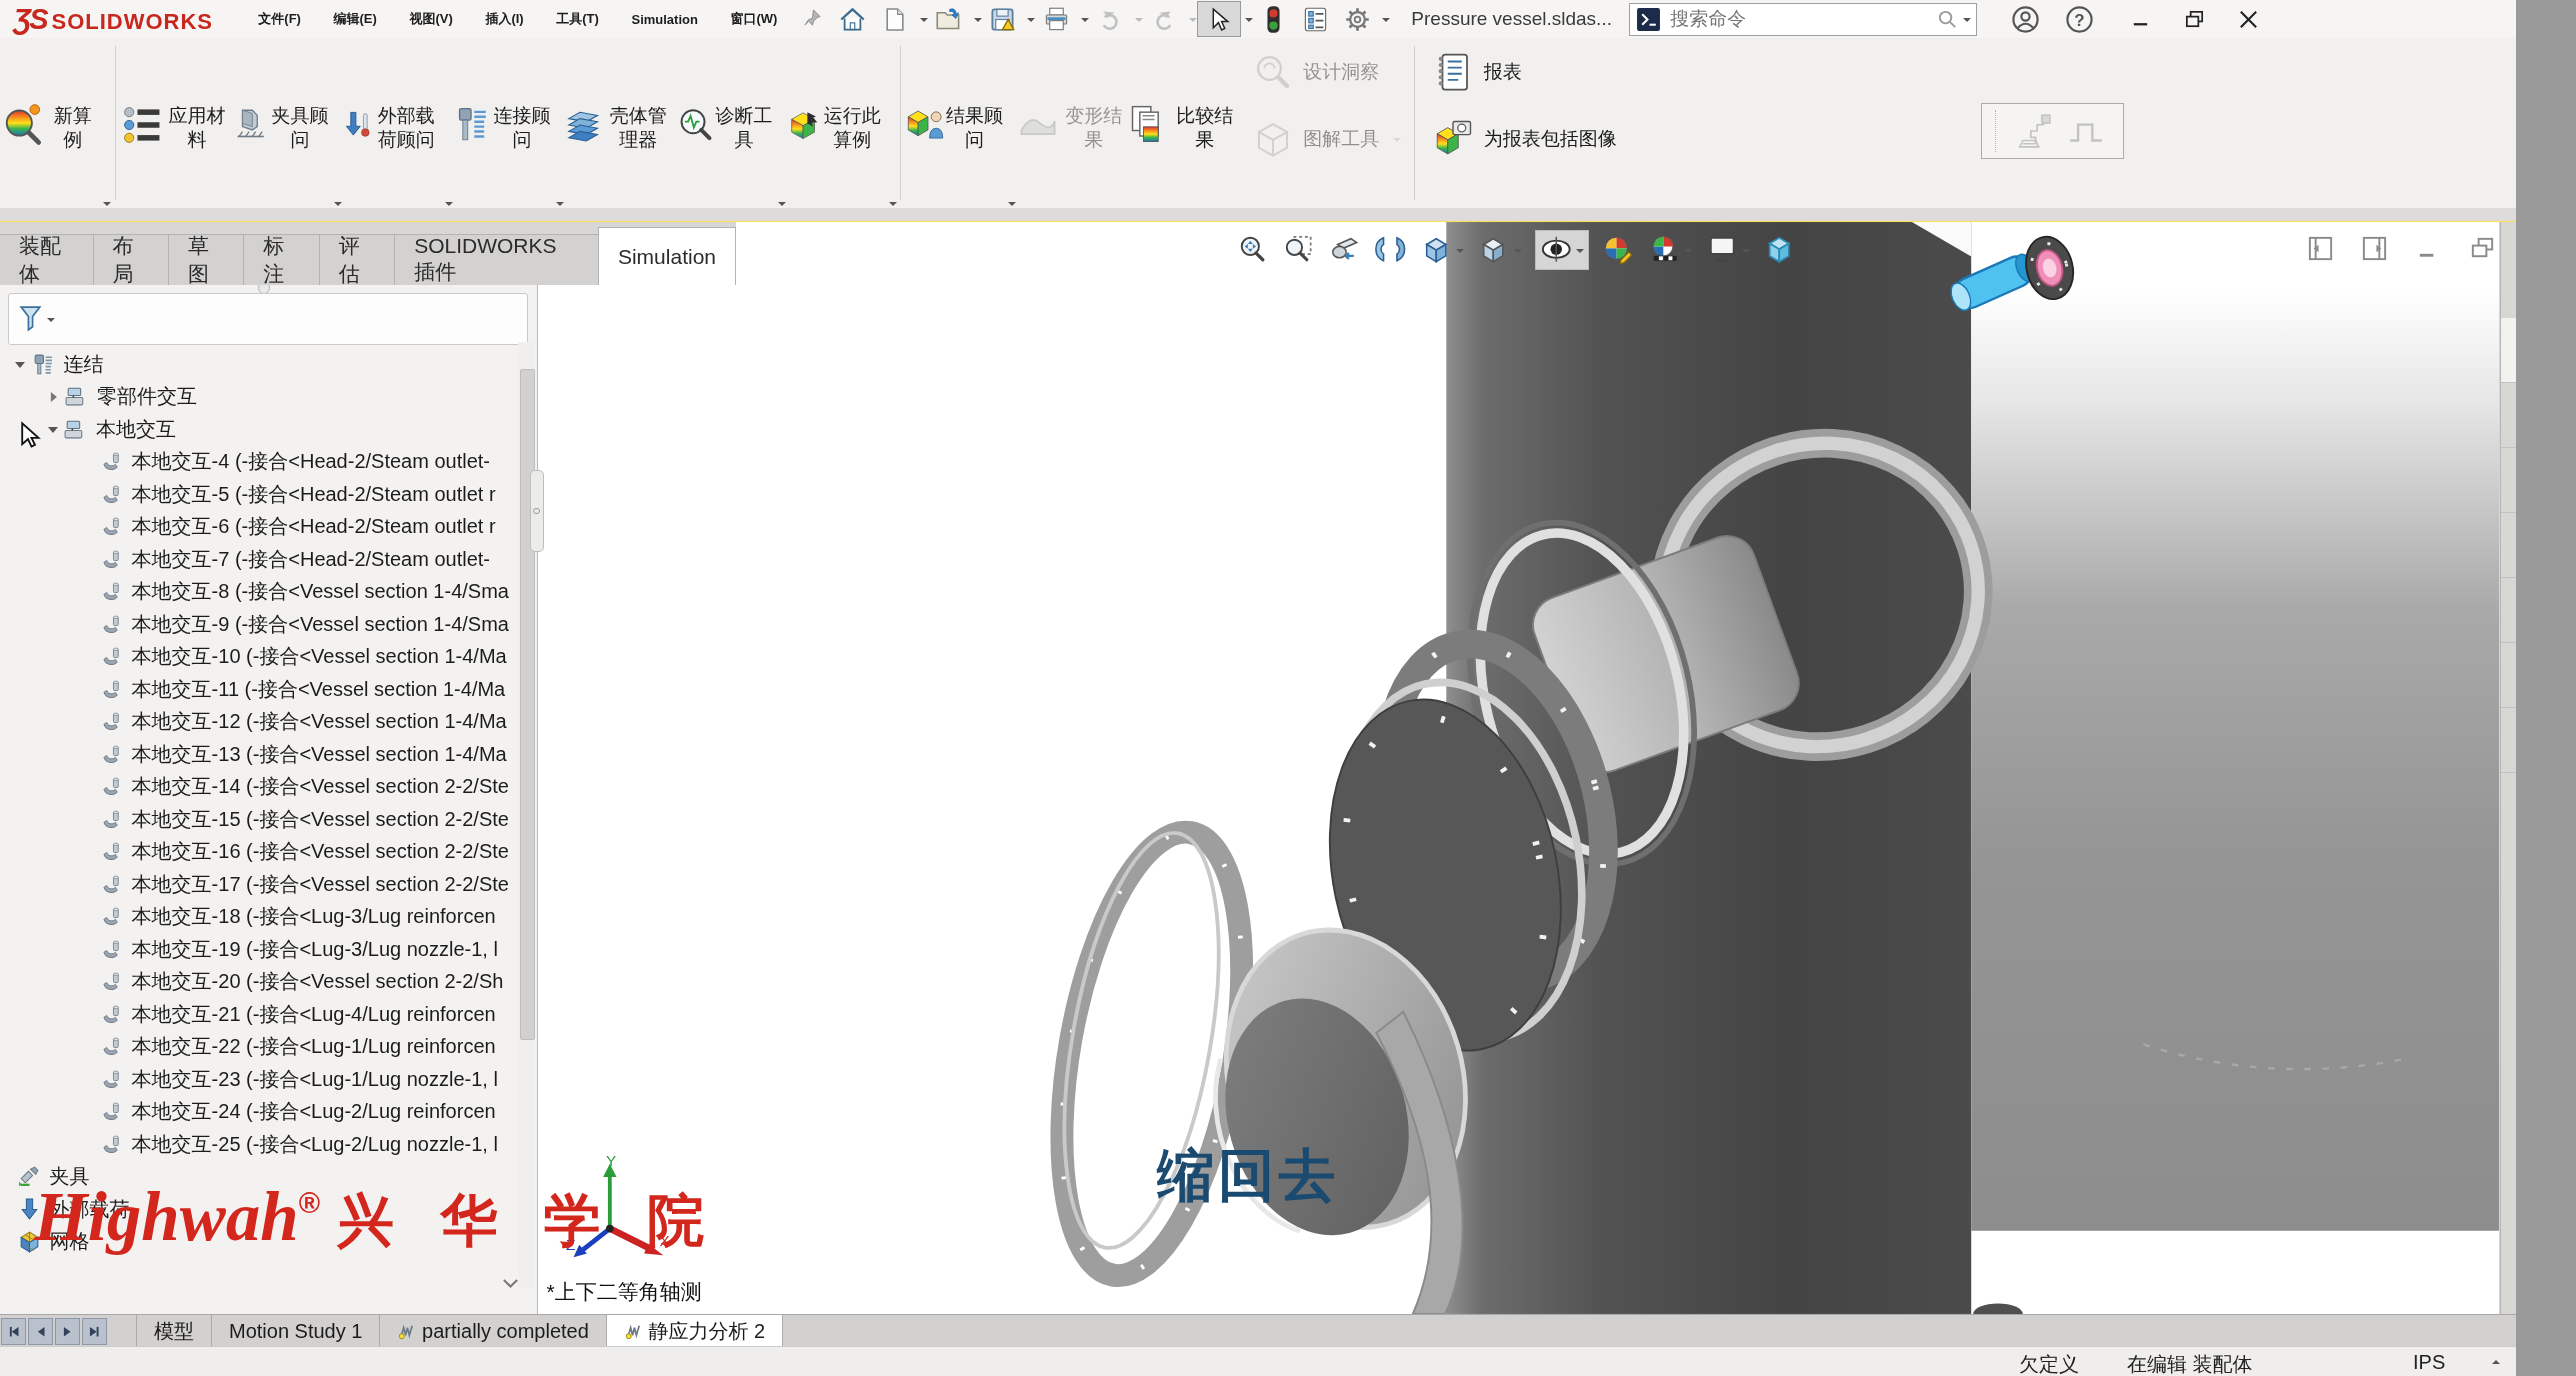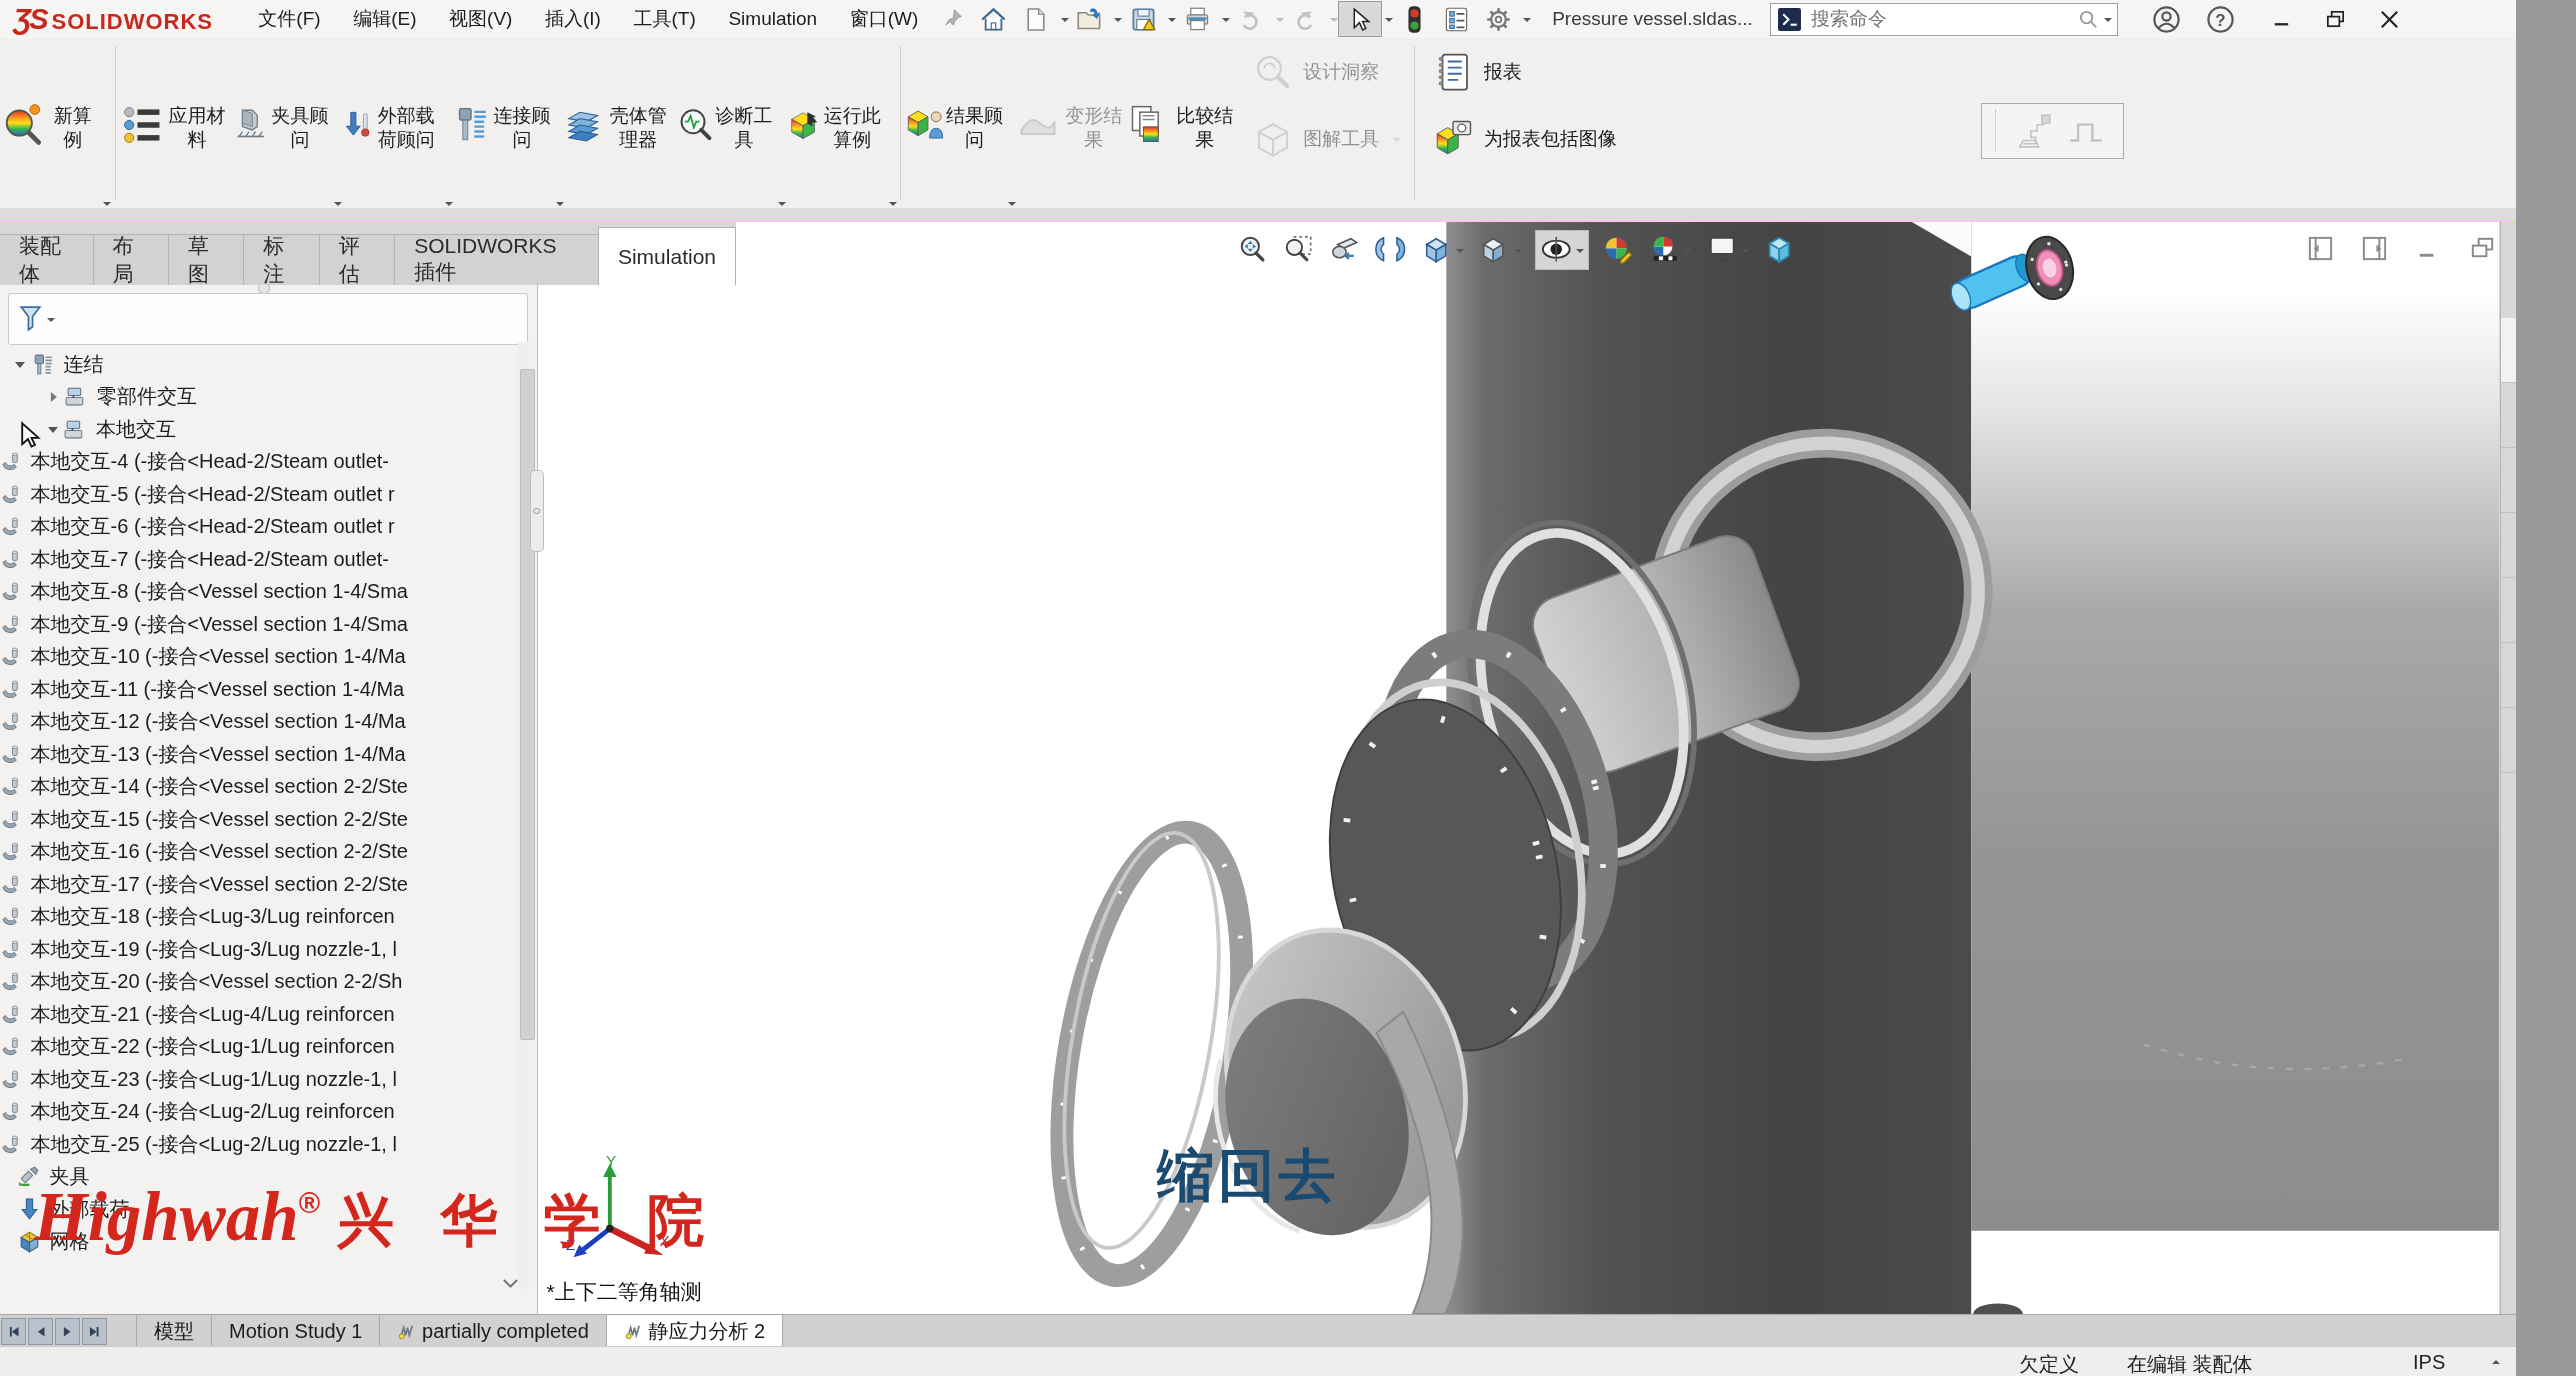--- a/index.html
+++ b/index.html
@@ -7,21 +7,21 @@
          font-family:"Liberation Sans",sans-serif;overflow:hidden;color:#1c1c1c;}
   .abs{position:absolute;}
   .caret{display:inline-block;width:0;height:0;border:4.8px solid transparent;border-top-color:#555;margin-left:3.8px;transform:translateY(2.9px);}
   .caret.up{border-top-color:transparent;border-bottom-color:#555;transform:translateY(-2.9px);}
   .caret.dis{border-top-color:#bbb;}
   
   #titlebar{left:0;top:0;width:2576px;height:38px;background:#f6f5f4;border-bottom:1px solid #d8d8d8;display:flex;align-items:center;}
   #logo{display:flex;align-items:baseline;margin-left:13.4px;margin-right:29px;}
   #logo .mark{color:#c8271e;font-weight:bold;font-style:italic;font-size:29px;letter-spacing:-1.9px;}
   #logo .name{color:#c8271e;font-weight:bold;font-size:22px;letter-spacing:1px;margin-left:4.8px;}
-  .menu-item{padding:0 16.3px;font-size:19px;height:38px;display:flex;align-items:center;cursor:default;}
+  .menu-item{padding:0 16.3px;font-size:13px;height:38px;display:flex;align-items:center;cursor:default;font-weight:bold;}
   .qbtn{width:42px;height:34px;display:flex;align-items:center;justify-content:center;}
   .qbtn.sel{background:#d8d8d8;border:1px solid #9a9a9a;}
   #doc-title{font-size:19px;color:#3a3a3a;margin:0 17px 0 21px;white-space:nowrap;}
   #searchbox{width:335px;height:31px;background:#fff;border:1px solid #9f9f9f;display:flex;align-items:center;padding:0 5.7px;}
   #searchbox input{border:none;outline:none;flex:1;font-size:19px;font-family:"Liberation Sans",sans-serif;color:#333;background:transparent;}
   .winbtn{width:54px;height:38px;display:flex;align-items:center;justify-content:center;}
   
   #ribbon{left:0;top:38px;width:2576px;height:170px;background:#f1f0ee;border-bottom:1px solid #c9c9c9;display:flex;align-items:stretch;}
   .rib-btn{width:111px;margin:3.8px 0 1.9px;display:flex;flex-direction:row;align-items:center;justify-content:flex-start;text-align:center;font-size:19px;line-height:24px;padding-top:7.6px;}
   .rib-btn svg{margin-bottom:5.7px;}
@@ -45,21 +45,21 @@
   #panel-handle{position:absolute;left:258px;top:-2.9px;width:9.6px;height:9.6px;border-radius:50%;border:1px solid #b0b0b0;background:#e9e9e9;}
   #filterbar{position:absolute;left:7.6px;top:7.6px;width:509px;height:50px;background:#fdfdfd;border:1px solid #c9c9c9;border-radius:2.9px;display:flex;align-items:center;padding-left:9.6px;}
   #tree{position:absolute;left:0;top:63px;width:516px;height:937px;overflow:hidden;font-size:20px;}
   .trow{height:32.5px;display:flex;align-items:center;white-space:nowrap;}
   .trow .exp{width:0;height:0;margin:0 5.7px;}
   .exp-down{border:5.7px solid transparent;border-top:6.7px solid #555;transform:translateY(2.9px);}
   .exp-right{border:5.7px solid transparent;border-left:6.7px solid #777;transform:translateX(2.9px);}
   .trow svg{flex:0 0 auto;margin-right:7.6px;}
   .lvl0{padding-left:9.6px;}
   .lvl1{padding-left:42px;}
-  .lvl2{}
+  .lvl2{padding-left:101px;}
   .boxed{border:1px solid #8a8a8a;padding:1px 7.6px 1px 1.9px;display:flex;align-items:center;}
   #tree-scroll{position:absolute;right:1.9px;top:57px;width:17px;height:947px;background:#f0efed;}
   #tree-scroll .thumb{position:absolute;left:1.9px;top:27px;width:13.4px;height:669px;background:#d2d1cf;border:1px solid #bdbdbd;border-radius:1.9px;}
   #bottom-chev{position:absolute;left:501px;top:991px;}
   #splitter-grip{position:absolute;left:530px;top:470px;width:11.5px;height:80px;background:#ececea;border:1px solid #bdbdbd;border-radius:4.8px;z-index:4;display:flex;align-items:center;justify-content:center;}
   #splitter-grip i{width:4.8px;height:4.8px;border-radius:50%;border:1px solid #9a9a9a;}
   
   #viewport{left:537px;top:222px;width:1962px;height:1092px;background:#ffffff;z-index:1;}
   #hud{position:absolute;left:699px;top:7.6px;display:flex;align-items:center;gap:13.4px;z-index:5;}
   #hud .hbtn{display:flex;align-items:center;}

